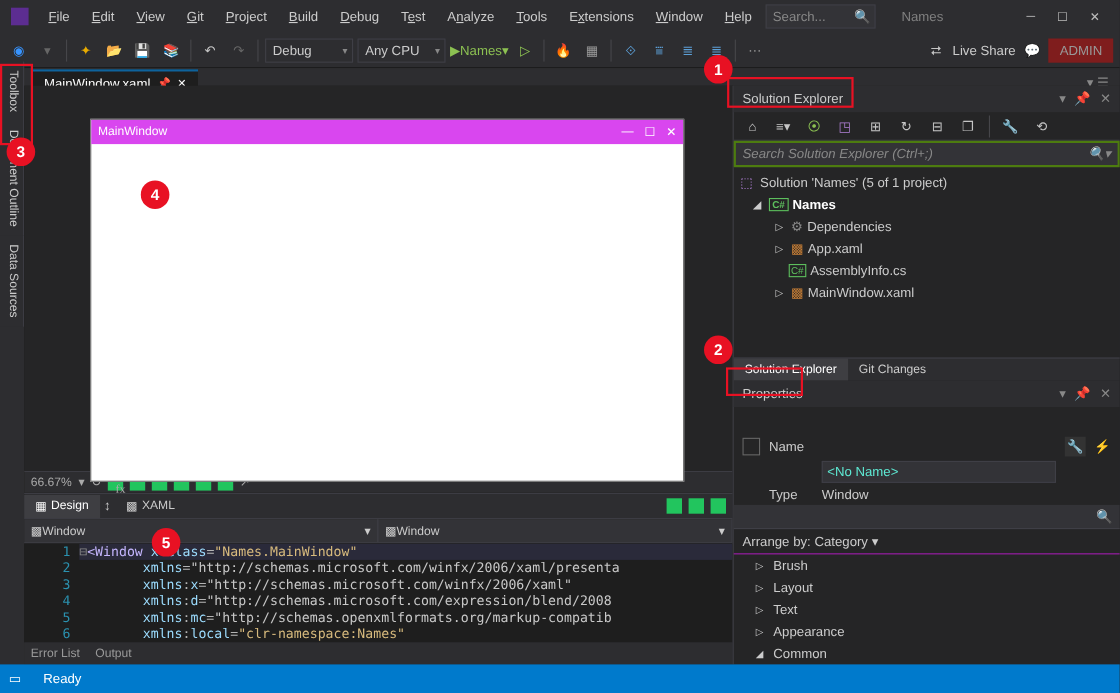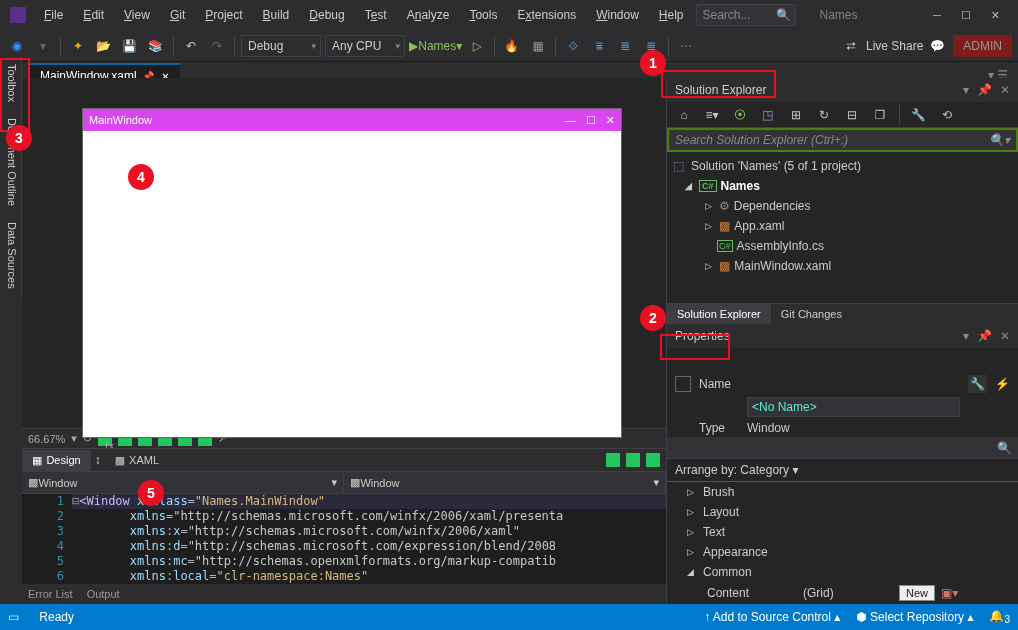--- a/index.html
+++ b/index.html
@@ -475,36 +475,25 @@
       <span>Text</span>
     </div>
   <div class="prop-item">
       <span class="exp">▷</span>
       <span>Appearance</span>
     </div>
   <div class="prop-item">
       <span class="exp">◢</span>
       <span>Common</span>
     </div>
-  <div class="prop-item" style="padding-left:40px">
-    <span style="width:90px">Content</span>
-    <span style="width:90px">(Grid)</span>
-    <span class="new-btn">New</span>
-    <span style="color:#c76">▣▾</span>
-  </div>
 </div>
 
 <div class="statusbar">
   <span>▭</span>
   <span>Ready</span>
-  <div class="right">
-    <span>↑ <span>Add to Source Control</span> ▴</span>
-    <span>⬢ <span>Select Repository</span> ▴</span>
-    <span>🔔<sub>3</sub></span>
-  </div>
 </div>
 
 <div class="callout-box" style="left:661px;top:70px;width:115px;height:28px"></div>
 <div class="callout" style="left:640px;top:50px">1</div>
 <div class="callout-box" style="left:660px;top:334px;width:70px;height:26px"></div>
 <div class="callout" style="left:640px;top:305px">2</div>
 <div class="callout-box" style="left:0px;top:58px;width:30px;height:74px"></div>
 <div class="callout" style="left:6px;top:125px">3</div>
 <div class="callout" style="left:128px;top:164px">4</div>
 <div class="callout" style="left:138px;top:480px">5</div>

